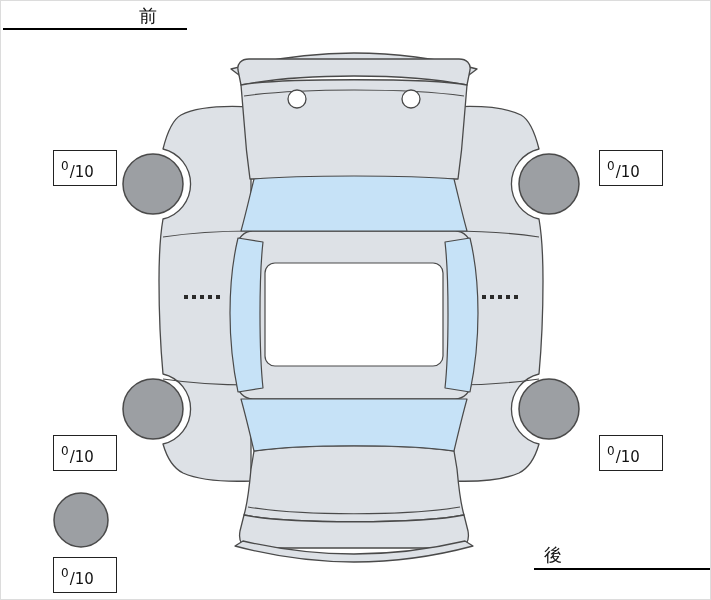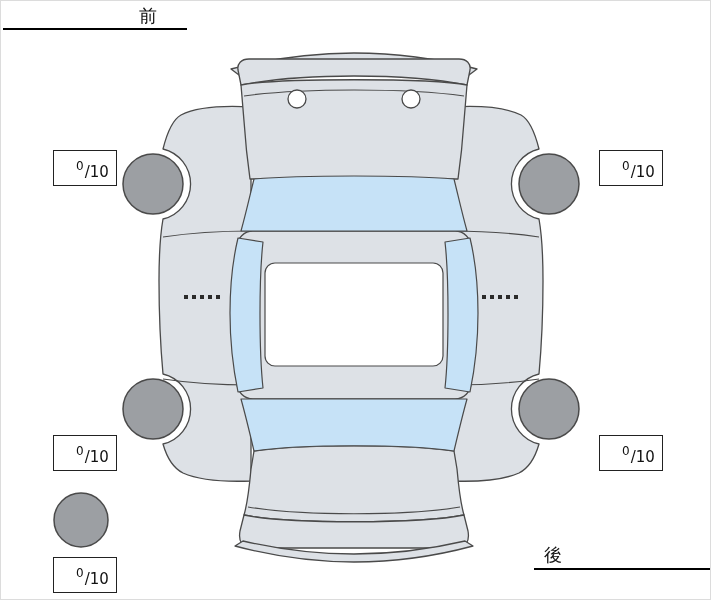--- a/index.html
+++ b/index.html
@@ -32,21 +32,21 @@
   .cjk{position:absolute;font-size:18px;line-height:22px;}
   .front-label{left:138px;top:4px;}
   .rear-label{left:543px;top:543px;}
   .rule{position:absolute;height:2px;background:#000;}
   .front-rule{left:2px;top:27px;width:184px;}
   .rear-rule{left:533px;top:567px;width:176px;}
 
   .score-box{
     position:absolute;width:64px;height:36px;
     background:#fff;border:1.5px solid #222;box-sizing:border-box;
-    padding-left:22px;line-height:31px;white-space:nowrap;
+    padding-left:7px;line-height:31px;white-space:nowrap;
   }
   .score-box .num{font-size:12px;vertical-align:7px;margin-right:1px;}
   .score-box .den{font-size:15px;}
   .pos-fl{left:52px;top:149px;}
   .pos-fr{left:598px;top:149px;}
   .pos-rl{left:52px;top:434px;}
   .pos-rr{left:598px;top:434px;}
   .pos-sp{left:52px;top:556px;}
 </style>
 </head>

